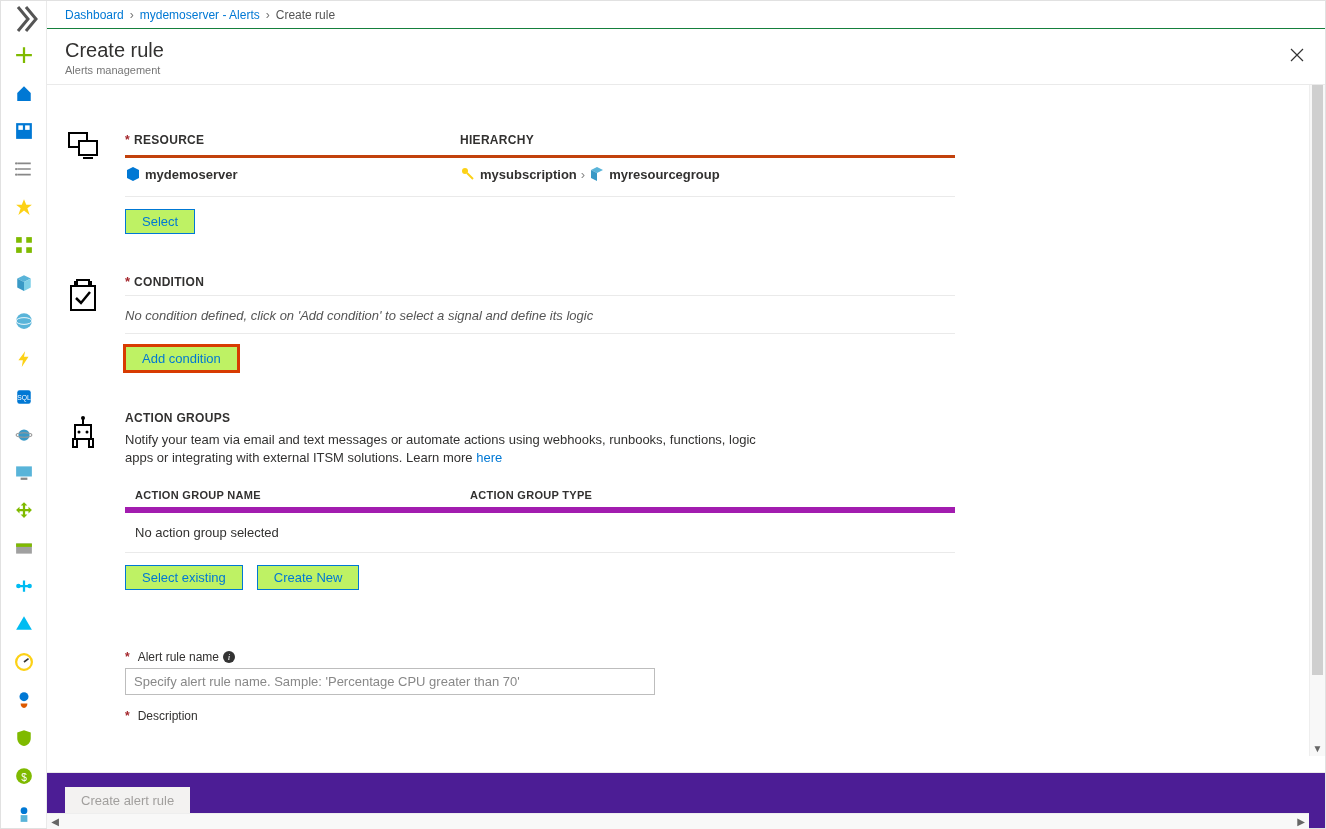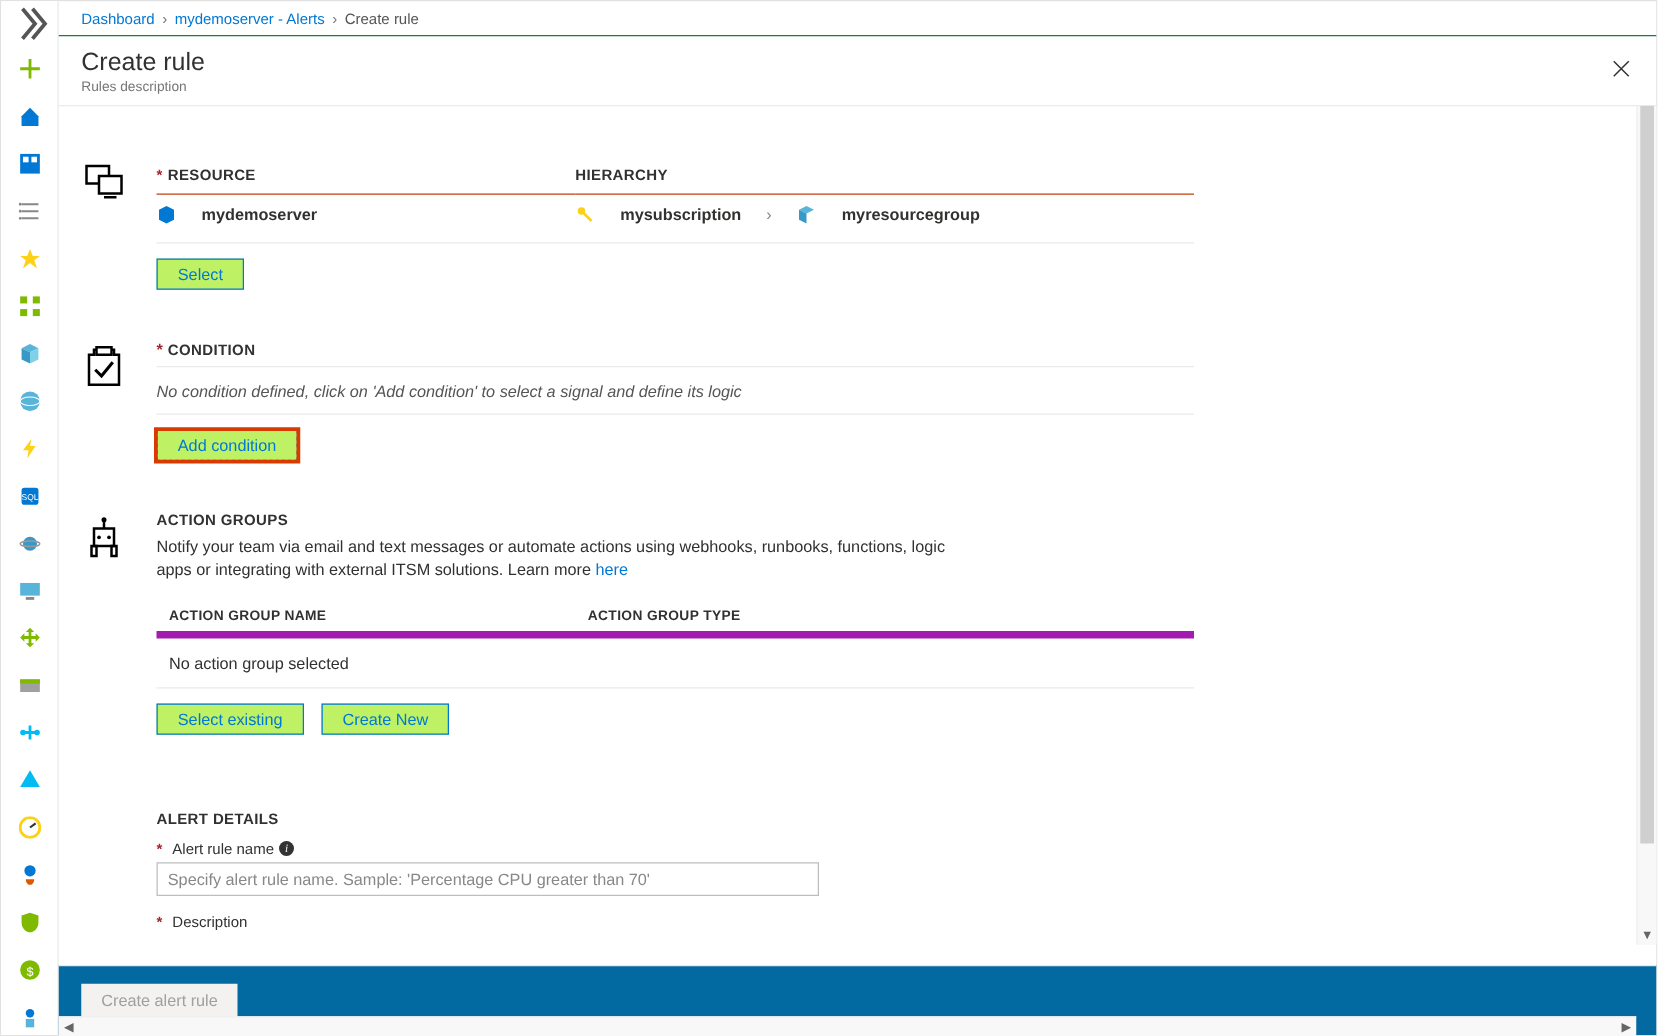--- a/index.html
+++ b/index.html
@@ -99,22 +99,22 @@
   padding-bottom:6px;
   margin-top:8px;
 }
 .resource-col { flex:0 0 335px; }
 .hier-col { flex:1; }
 .col-head {
   font-size:12px; font-weight:700; color:#323130; letter-spacing:0.3px;
   padding-bottom:2px;
 }
 .val-row {
-  display:flex; align-items:flex-start; gap:20px; padding:8px 0 8px 0;
-  border-top:1px solid #c2410c; margin-top:6px;
+  display:flex; align-items:flex-end; gap:4px; padding:8px 0 8px 0;
+  border-top:3px solid #c2410c; margin-top:6px;
 }
 .val-row .mini-icon { width:16px; height:16px; display:inline-flex; }
 .val-row .txt { font-weight:600; color:#323130; font-size:13px; }
 .chev { color:#888; }
 .btn {
   display:inline-block; padding:4px 16px; border:1px solid #0078d4; color:#0078d4;
   background:#bef264; font-size:13px; cursor:pointer;
 }
 .btn-row { margin-top:12px; display:flex; gap:14px; }
 .btn.highlight {
@@ -140,21 +140,21 @@
 }
 .fld { margin-bottom:14px; }
 .fld label { font-size:12px; color:#323130; display:flex; align-items:center; gap:4px; margin-bottom:4px; }
 .info-ic { width:12px; height:12px; border-radius:50%; background:#333; color:#fff; display:inline-flex; align-items:center; justify-content:center; font-size:9px; font-style:italic; font-family:serif; }
 .fld input {
   width:530px; padding:5px 8px; border:1px solid #bdbdbd; font-size:13px; color:#323130;
 }
 .fld input::placeholder { color:#888; font-style:normal; }
 
 .footer {
-  border-top:1px solid #eaeaea; padding:14px 18px; background:#0369a1;
+  border-top:1px solid #eaeaea; padding:14px 18px; background:#4c1d95;
 }
 .footer .disabled-btn {
   background:#f3f2f1; color:#a19f9d; border:none; padding:6px 16px; font-size:13px;
 }
 
 .vscroll {
   position:absolute; right:0; top:0; width:16px; height:calc(100% - 16px);
   background:#f8f8f8; border-left:1px solid #eee;
 }
 .vscroll .thumb { position:absolute; left:2px; right:2px; top:0; height:590px; background:#cfcfcf; }
@@ -311,21 +311,21 @@
     <div class="breadcrumb">
       <a>Dashboard</a>
       <span class="sep">›</span>
       <a>mydemoserver - Alerts</a>
       <span class="sep">›</span>
       <span class="current">Create rule</span>
     </div>
 
     <div class="page-header">
       <h1>Create rule</h1>
-      <div class="sub">Rules description</div>
+      <div class="sub">Alerts management</div>
       <div class="close-btn">
         <svg viewBox="0 0 14 14">
             <path d="M1 1l12 12M13 1L1 13" stroke="#333" stroke-width="1.2"></path>
           </svg>
       </div>
     </div>
 
     <div class="content-scroll">
       <div class="content-inner">
 
@@ -422,21 +422,20 @@
             <div class="btn-row">
               <button class="btn">Select existing</button>
               <button class="btn">Create New</button>
             </div>
           </div>
         </div>
 
         <div class="section">
           <div class="section-icon"></div>
           <div class="section-body alert-details">
-            <h3>ALERT DETAILS</h3>
             <div class="fld">
               <label>
                   <span class="req">*</span>
                   <span>Alert rule name</span> 
                   <span class="info-ic">i</span>
                 </label>
               <input type="text" placeholder="Specify alert rule name. Sample: 'Percentage CPU greater than 70'" style="">
             </div>
             <div class="fld">
               <label>

